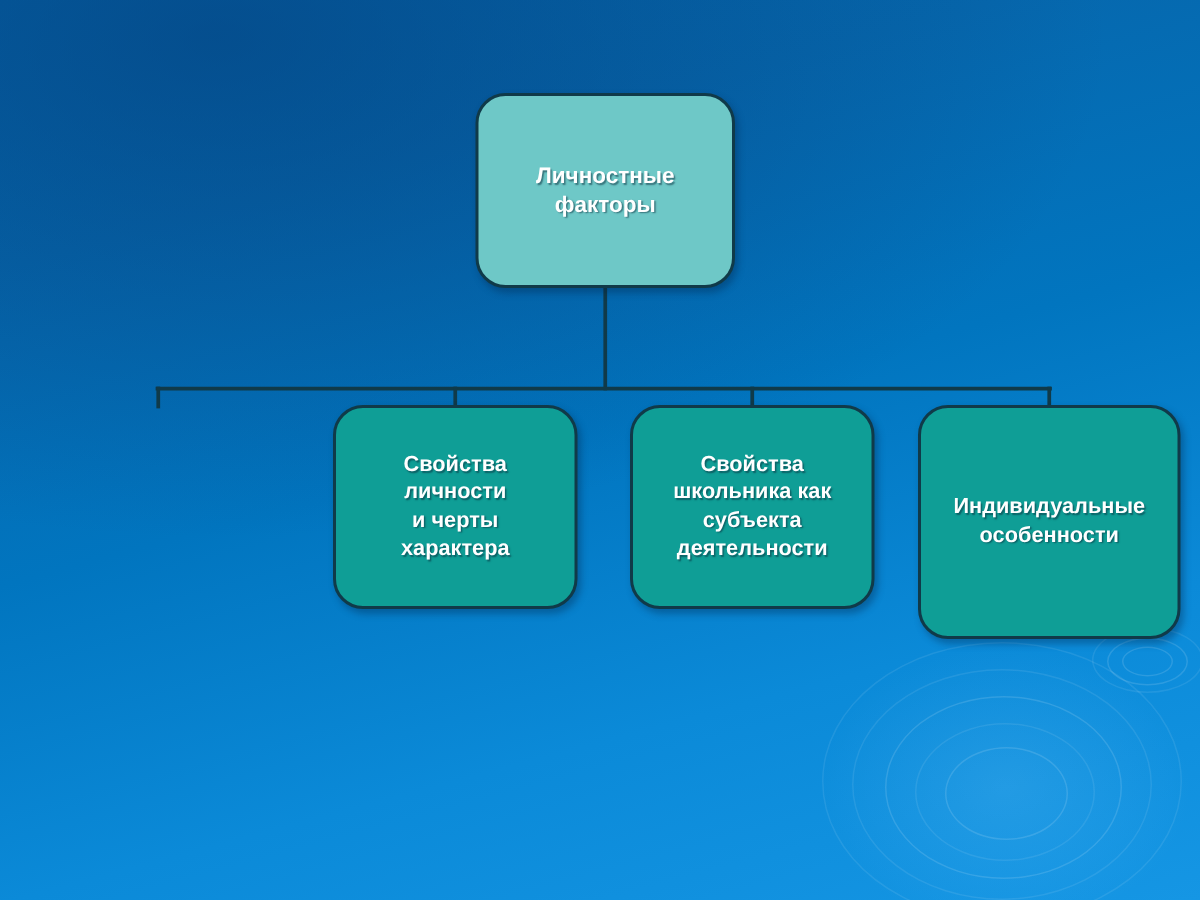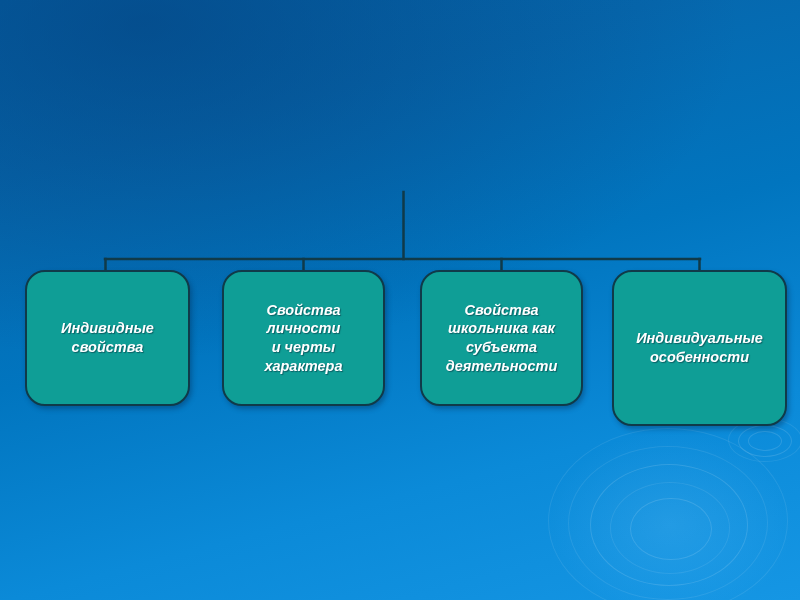--- a/index.html
+++ b/index.html
@@ -64,21 +64,20 @@
     text-shadow: 1px 1px 1px rgba(10,45,60,0.55);
     box-shadow: 2px 3px 5px rgba(3,35,70,0.35);
   }
   .node-root {
     background: #6ec8c7;
     font-size: 15px;
   }
   .node-child {
     background: #0f9e96;
     font-size: 14.5px;
-    font-style: italic;
   }
   .node-label {
     padding: 0 8px;
     white-space: pre-line;
   }
 </style>
 </head>
 <body>
 
 <div id="slide">
@@ -105,25 +104,25 @@
         <line x1="105" y1="259" x2="700" y2="259"></line>
 
         <line x1="105.5" y1="259" x2="105.5" y2="271"></line>
         <line x1="303.5" y1="259" x2="303.5" y2="271"></line>
         <line x1="501.5" y1="259" x2="501.5" y2="271"></line>
         <line x1="699.5" y1="259" x2="699.5" y2="271"></line>
       </g>
     </svg>
   </div>
 
+  <div class="node node-root" style="left:317px; top:62px; width:173px; height:130px;">
+    <span class="node-label">Личностные
+факторы</span>
+  </div>
 
-  <div class="node node-child" style="left:25px; top:270px; width:165px; height:136px;">
-    <span class="node-label">Индивидные
-свойства</span>
-  </div>
 
   <div class="node node-child" style="left:222px; top:270px; width:163px; height:136px;">
     <span class="node-label">Свойства
 личности
 и черты
 характера</span>
   </div>
 
   <div class="node node-child" style="left:420px; top:270px; width:163px; height:136px;">
     <span class="node-label">Свойства

